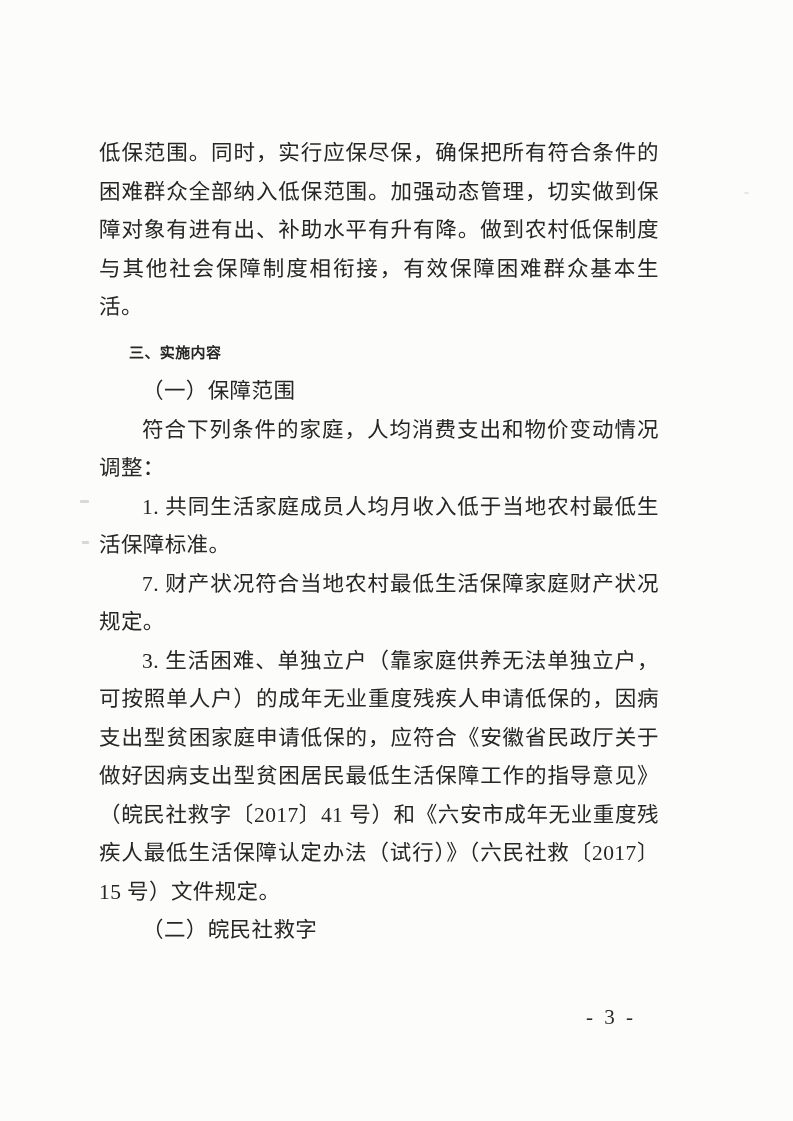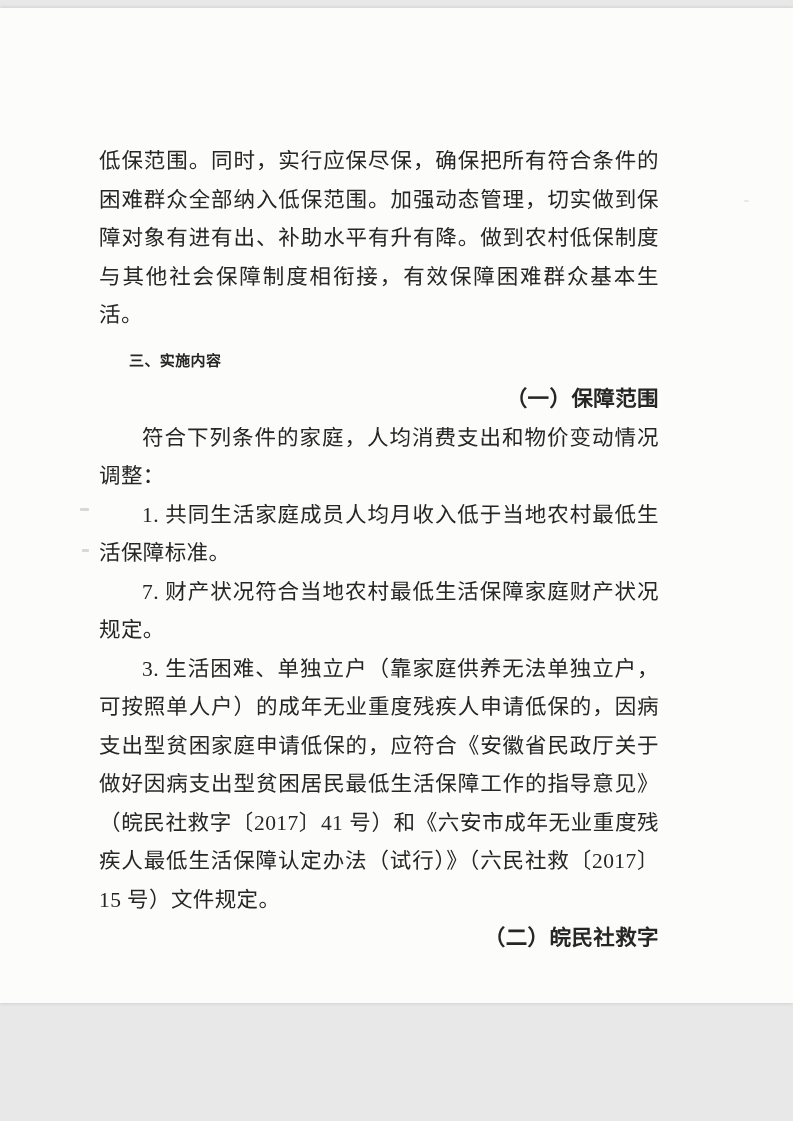--- a/index.html
+++ b/index.html
@@ -3,22 +3,22 @@
 <meta charset="utf-8">
 <style>
   html, body {
     margin: 0;
     padding: 0;
     background: #e8e8e8;
   }
   .page {
     position: relative;
     width: 793px;
-    height: 995px;
-    margin: 8px auto;
+    height: 1121px;
+    margin: 0 auto;
     background: #fcfcfa;
     overflow: hidden;
     font-family: "Liberation Serif", "DejaVu Serif", serif;
     color: #262626;
     box-shadow: 0 0 4px rgba(0,0,0,0.15);
   }
   .content {
     position: absolute;
     left: 99px;
     top: 134px;
@@ -40,23 +40,22 @@
     text-indent: 0;
   }
   .h1 {
     font-family: "Liberation Sans", "DejaVu Sans", sans-serif;
     font-weight: 700;
     text-indent: 2em;
     margin-top: 7px;
     font-size: 15px;
   }
   .h2 {
-    font-weight: 700;
+    font-weight: 400;
     text-indent: 2em;
-    text-align: right;
   }
   .footer {
     position: absolute;
     top: 1005px;
     left: 586px;
     font-size: 21px;
     letter-spacing: 3px;
     color: #2b2b2b;
   }
   

